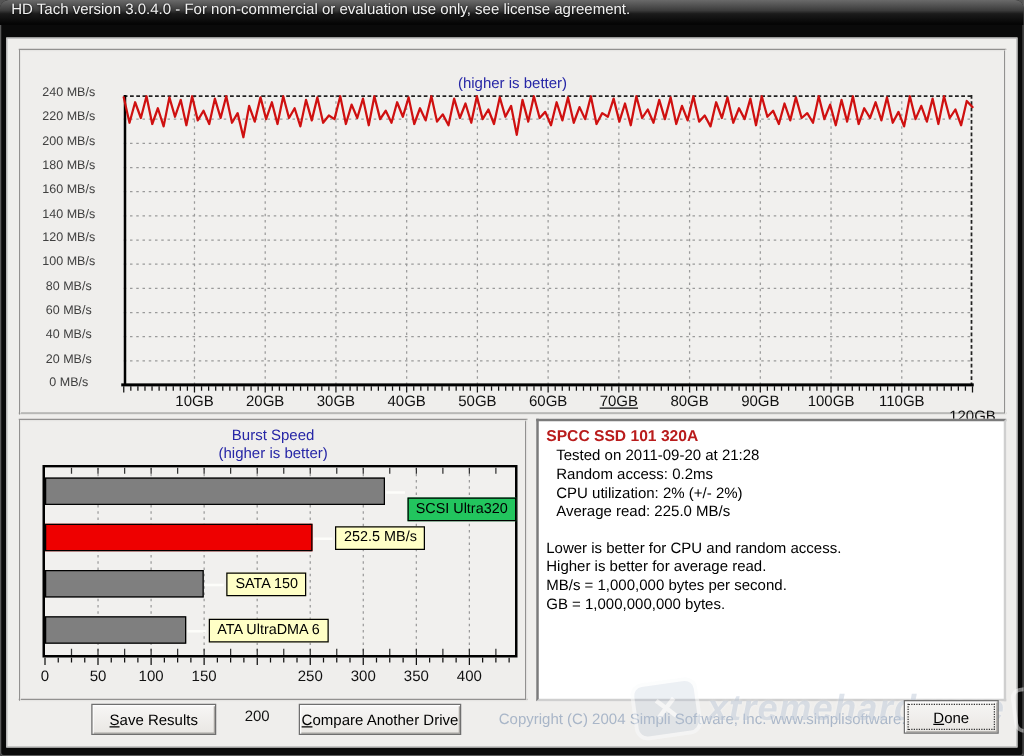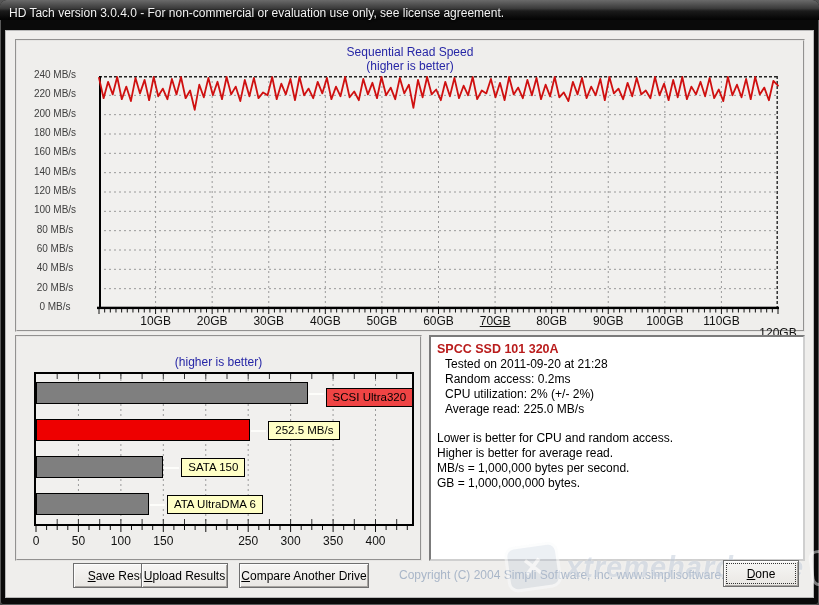--- a/index.html
+++ b/index.html
@@ -4,21 +4,21 @@
 <style>
   html,body{margin:0;padding:0;background:#555;}
   *{box-sizing:border-box;}
   .stage{width:819px;height:605px;position:relative;font-family:"Liberation Sans",sans-serif;
          -webkit-font-smoothing:antialiased;}
   
   .window{position:absolute;inset:0;background:#0a0a0a;border-radius:7px 7px 3px 3px;
           box-shadow:inset 0 0 0 1px #5a5a5a;overflow:hidden;}
   .titlebar{position:absolute;left:0;top:0;right:0;height:20px;
             background:linear-gradient(#6a6a6a,#3b3b3b 42%,#1b1b1b 55%,#050505 95%);
-            border-radius:7px 7px 0 0;display:flex;align-items:flex-end;}
+            border-radius:7px 7px 0 0;display:flex;align-items:flex-start;}
   .title-text{color:#f2f2f2;font-size:12px;padding-left:9px;text-shadow:0 1px 2px #000;}
   .client{position:absolute;left:5px;right:5px;top:30px;bottom:7px;background:#efeeec;
           border:1px solid #b9b9b9;}
   
   .panel{position:absolute;border:2px groove #e6e5e3;background:#efeeec;}
   .chart-title{position:absolute;width:100%;text-align:center;color:#2626a6;font-size:12px;}
   
   .seq-panel{left:9px;top:8px;width:790px;height:293px;}
   .seq-plot{position:absolute;left:82px;top:35px;width:679px;height:232px;}
   .seq-plot svg{position:absolute;left:0;top:0;overflow:visible;}
@@ -68,21 +68,20 @@
 
 <div class="stage">
   <div class="window">
     <div class="titlebar">
       <span class="title-text">HD Tach version 3.0.4.0  - For non-commercial or evaluation use only, see license agreement.</span>
     </div>
 
     <div class="client">
 
       <div class="panel seq-panel">
-        <div class="chart-title" style="top:4px;">Sequential Read Speed</div>
         <div class="chart-title" style="top:18px;">(higher is better)</div>
         <div class="seq-ylabels" id="seq-ylabels">
             <div class="ylab" style="top: 28px;">240 MB/s</div>
             <div class="ylab" style="top: 47.3333px;">220 MB/s</div>
             <div class="ylab" style="top: 66.6667px;">200 MB/s</div>
             <div class="ylab" style="top: 86px;">180 MB/s</div>
             <div class="ylab" style="top: 105.333px;">160 MB/s</div>
             <div class="ylab" style="top: 124.667px;">140 MB/s</div>
             <div class="ylab" style="top: 144px;">120 MB/s</div>
             <div class="ylab" style="top: 163.333px;">100 MB/s</div>
@@ -135,37 +134,38 @@
             <div class="xlab" style="left: 478.083px; top: 273px; text-decoration: underline;">70GB</div>
             <div class="xlab" style="left: 534.667px; top: 273px;">80GB</div>
             <div class="xlab" style="left: 591.25px; top: 273px;">90GB</div>
             <div class="xlab" style="left: 647.833px; top: 273px;">100GB</div>
             <div class="xlab" style="left: 704.417px; top: 273px;">110GB</div>
             <div class="xlab" style="left: 761px; top: 273px; margin-top: 12px;">120GB</div>
           </div>
       </div>
 
       <div class="panel burst-panel">
+        <div class="chart-title" style="top:4px;">Burst Speed</div>
         <div class="chart-title" style="top:18px;">(higher is better)</div>
         <div class="burst-box" id="burst-box">
           <svg id="burst-svg" width="376" height="150" viewBox="0 0 376 150">
               <rect x="0" y="0" width="376" height="150" fill="#f1f0ee"></rect>
               <line x1="42.43792325056434" y1="0" x2="42.43792325056434" y2="150" stroke="#9a9a9a" stroke-dasharray="2,3" stroke-width="1"></line>
               <line x1="84.87584650112868" y1="0" x2="84.87584650112868" y2="150" stroke="#9a9a9a" stroke-dasharray="2,3" stroke-width="1"></line>
               <line x1="127.313769751693" y1="0" x2="127.313769751693" y2="150" stroke="#9a9a9a" stroke-dasharray="2,3" stroke-width="1"></line>
               <line x1="169.75169300225735" y1="0" x2="169.75169300225735" y2="150" stroke="#9a9a9a" stroke-dasharray="2,3" stroke-width="1"></line>
               <line x1="212.18961625282168" y1="0" x2="212.18961625282168" y2="150" stroke="#9a9a9a" stroke-dasharray="2,3" stroke-width="1"></line>
               <line x1="254.627539503386" y1="0" x2="254.627539503386" y2="150" stroke="#9a9a9a" stroke-dasharray="2,3" stroke-width="1"></line>
               <line x1="297.0654627539503" y1="0" x2="297.0654627539503" y2="150" stroke="#9a9a9a" stroke-dasharray="2,3" stroke-width="1"></line>
               <line x1="339.5033860045147" y1="0" x2="339.5033860045147" y2="150" stroke="#9a9a9a" stroke-dasharray="2,3" stroke-width="1"></line>
               <path d="M21.2 0 V5 M21.2 145 V150 M42.4 0 V5 M42.4 145 V150 M63.7 0 V5 M63.7 145 V150 M84.9 0 V5 M84.9 145 V150 M106.1 0 V5 M106.1 145 V150 M127.3 0 V5 M127.3 145 V150 M148.5 0 V5 M148.5 145 V150 M169.8 0 V5 M169.8 145 V150 M191.0 0 V5 M191.0 145 V150 M212.2 0 V5 M212.2 145 V150 M233.4 0 V5 M233.4 145 V150 M254.6 0 V5 M254.6 145 V150 M275.8 0 V5 M275.8 145 V150 M297.1 0 V5 M297.1 145 V150 M318.3 0 V5 M318.3 145 V150 M339.5 0 V5 M339.5 145 V150 M360.7 0 V5 M360.7 145 V150 " stroke="#333" stroke-width="1" fill="none"></path>
             </svg>
         <div class="bar" style="left: 0px; top: 8px; width: 271.603px; height: 22px; background: rgb(127, 127, 127);"></div>
             <div class="leader" style="left: 272.603px; top: 19px; width: 15px;"></div>
-            <div class="tag" style="left: 289.603px; top: 14px; background: #ef4444;">SCSI Ultra320</div>
+            <div class="tag" style="left: 289.603px; top: 24px; background: #22c55e;">SCSI Ultra320</div>
             <div class="bar" style="left: 0px; top: 45px; width: 214.312px; height: 22px; background: rgb(238, 0, 0);"></div>
             <div class="leader" style="left: 215.312px; top: 56px; width: 15px;"></div>
             <div class="tag" style="left: 232.312px; top: 47px; background: rgb(255, 255, 198);">252.5 MB/s</div>
             <div class="bar" style="left: 0px; top: 82px; width: 127.314px; height: 22px; background: rgb(127, 127, 127);"></div>
             <div class="leader" style="left: 128.314px; top: 93px; width: 15px;"></div>
             <div class="tag" style="left: 145.314px; top: 84px; background: rgb(255, 255, 198);">SATA 150</div>
             <div class="bar" style="left: 0px; top: 119px; width: 112.885px; height: 22px; background: rgb(127, 127, 127);"></div>
             <div class="leader" style="left: 113.885px; top: 130px; width: 15px;"></div>
             <div class="tag" style="left: 130.885px; top: 121px; background: rgb(255, 255, 198);">ATA UltraDMA 6</div>
           </div>
@@ -194,23 +194,20 @@
         <div class="info-gap"></div>
         <div>Lower is better for CPU and random access.</div>
         <div>Higher is better for average read.</div>
         <div>MB/s = 1,000,000 bytes per second.</div>
         <div>GB = 1,000,000,000 bytes.</div>
       </div>
 
       <button class="btn" style="left:27px;top:532px;width:100px;margin-left:40px;">
         <span class="btn-label">Save Results</span>
       </button>
-      <button class="btn" style="left:135px;top:532px;width:87px;">
-        <span class="btn-label">Upload Results</span>
-      </button>
       <button class="btn" style="left:233px;top:532px;width:130px;">
         <span class="btn-label">Compare Another Drive</span>
       </button>
       <span class="copyright">Copyright (C) 2004 Simpli Software, Inc. www.simplisoftware.com</span>
       <button class="btn done-btn" style="left:717px;top:529px;width:76px;height:27px;">
         <span class="btn-label">Done</span>
       </button>
 
       <div class="watermark">
         <span class="wm-logo">

